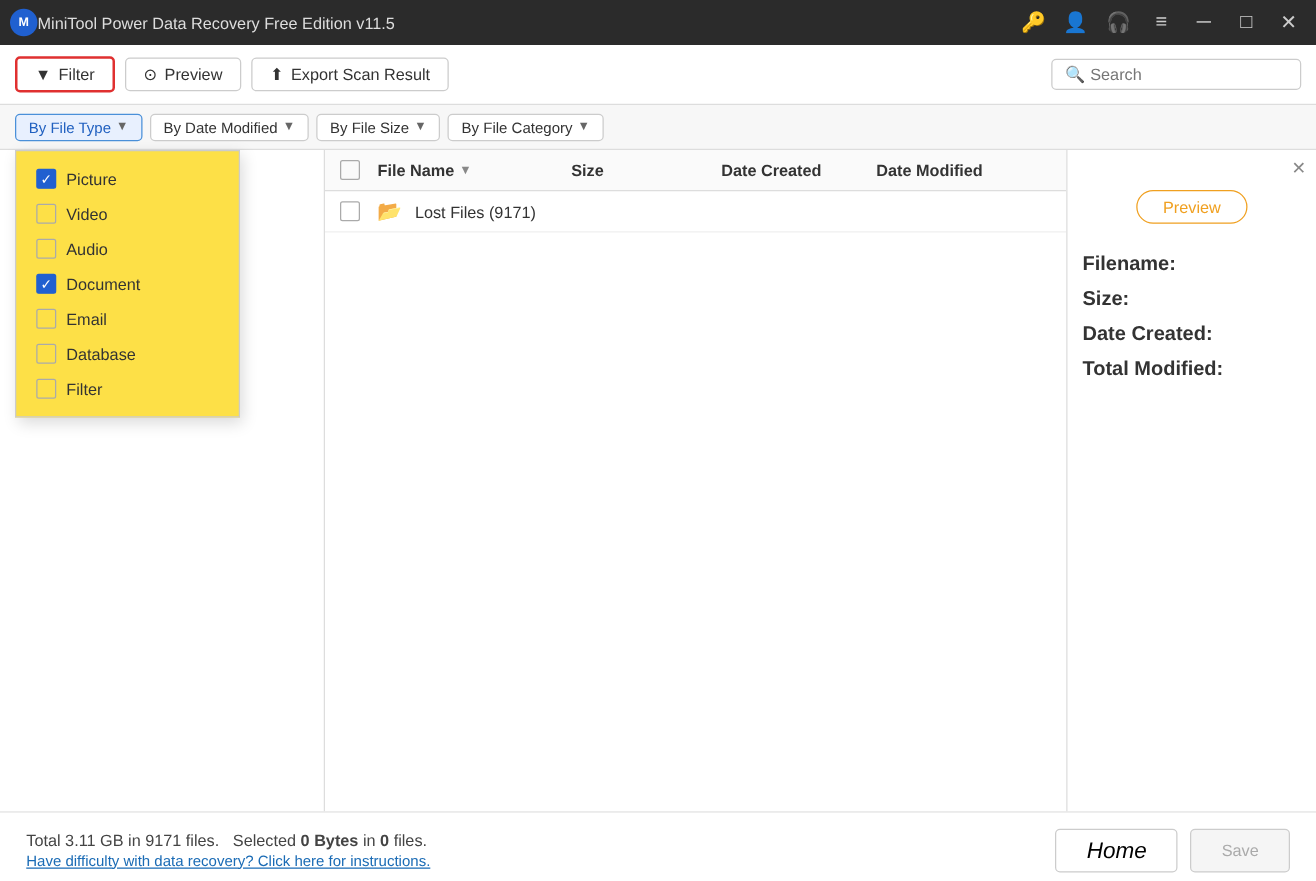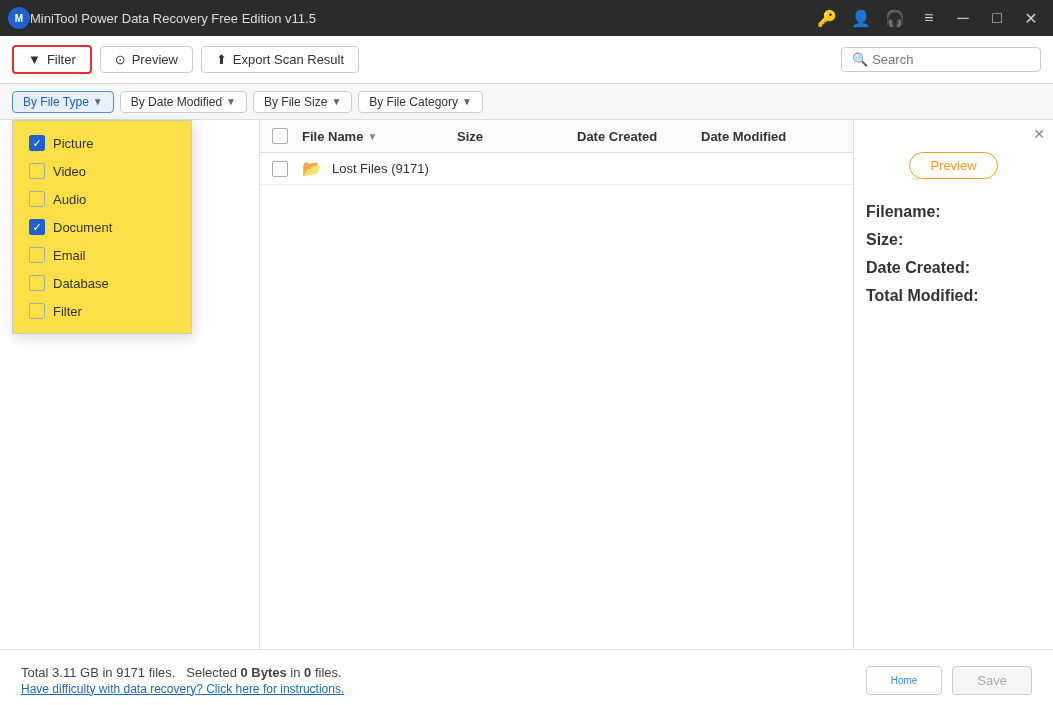--- a/index.html
+++ b/index.html
@@ -218,21 +218,21 @@
       align-items: center;
       padding: 0 21px;
       justify-content: space-between;
     }
     .status-text { font-size: 13px; color: #444; }
     .status-text strong { font-weight: 700; }
     .status-link { display: block; font-size: 12px; color: #1a6bb5; text-decoration: underline; cursor: pointer; margin-top: 2px; }
     .statusbar-btns { display: flex; gap: 10px; }
     .btn-home {
       border: 1px solid #ccc; background: white; padding: 6px 24px;
-      border-radius: 4px; cursor: pointer; font-size: 10px; color: #3b82f6;
+      border-radius: 4px; cursor: pointer; font-size: 18px; color: #000000; font-style: italic;
     }
     .btn-save {
       border: 1px solid #ccc; background: #f5f5f5; padding: 6px 24px;
       border-radius: 4px; cursor: pointer; font-size: 13px; color: #aaa;
     }
 
     
     .folder-area {
       padding: 8px 0;
       overflow: auto;

